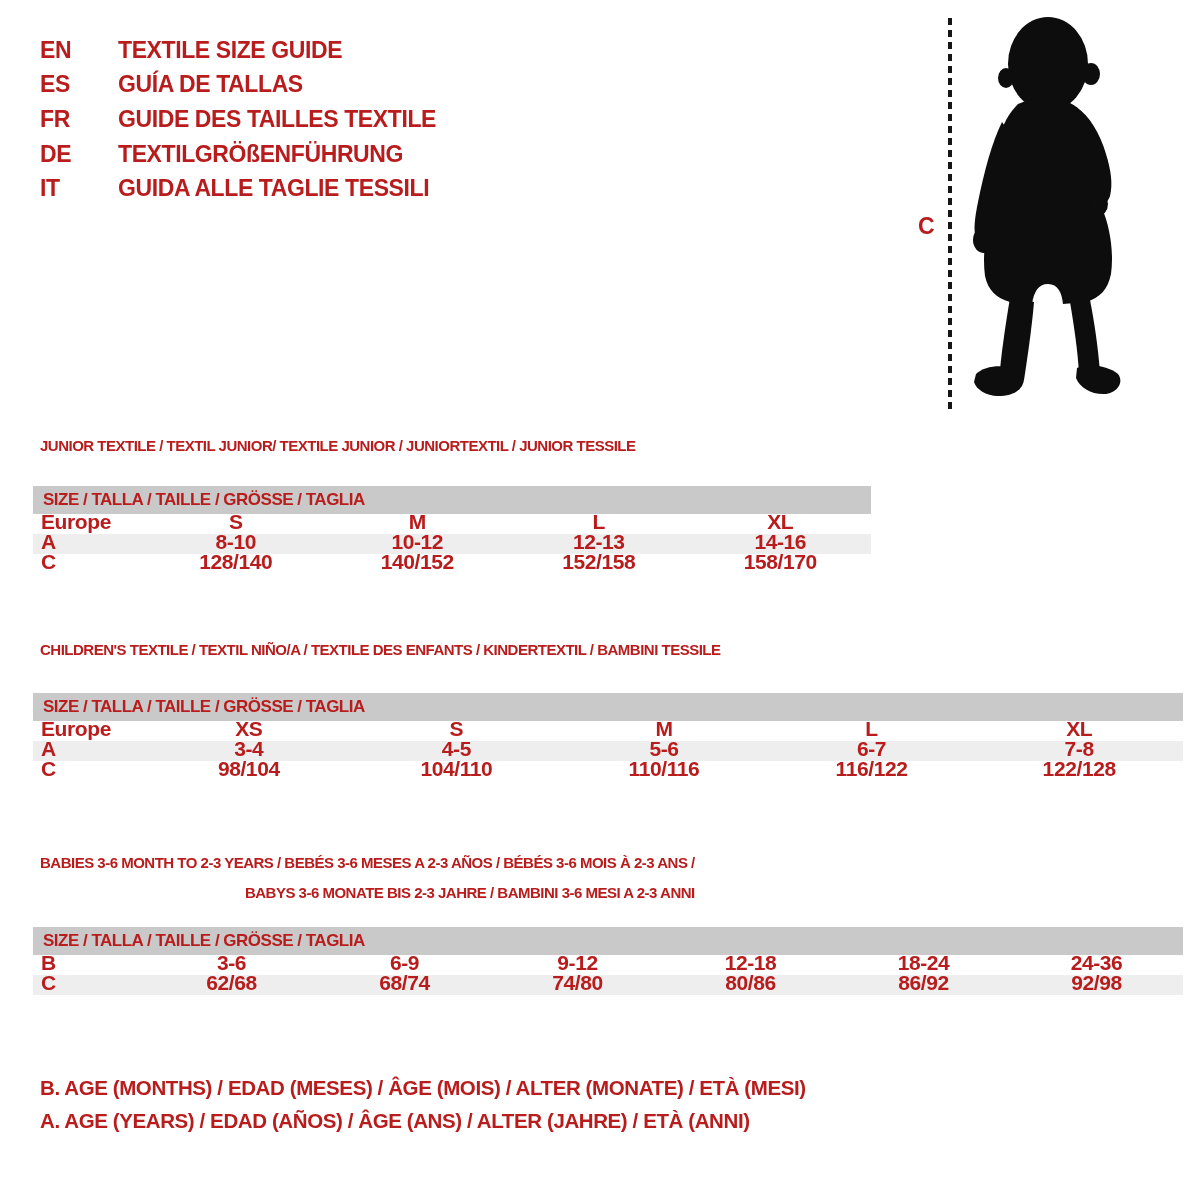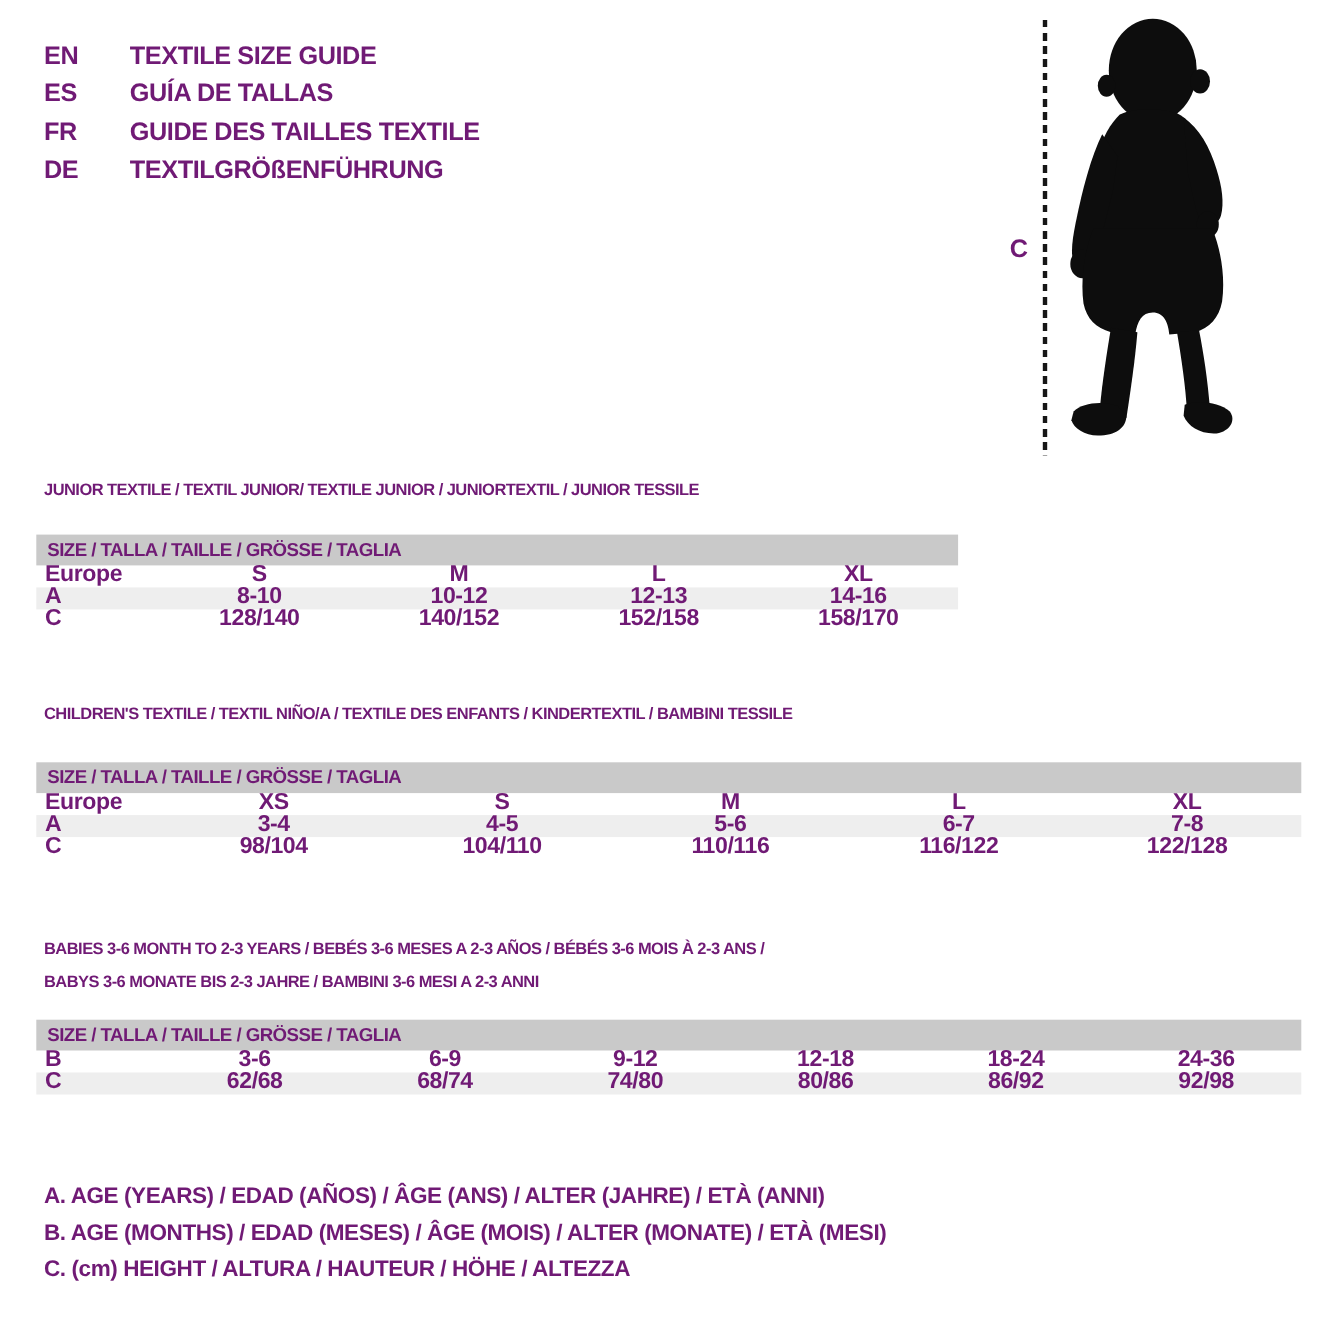--- a/index.html
+++ b/index.html
@@ -1,38 +1,38 @@
 <!DOCTYPE html>
 <html><head>
 <meta charset="utf-8">
 <style>
   html,body { margin:0; padding:0; background:#fff; }
   .page {
     position:relative; width:1200px; height:1200px; background:#ffffff;
     font-family:"Liberation Sans","DejaVu Sans",sans-serif;
-    font-weight:bold; color:#701a75; overflow:hidden;
+    font-weight:bold; color:#b91c1c; overflow:hidden;
     font-stretch:condensed; letter-spacing:-0.4px;
   }
 
   
   .lang-block { position:absolute; left:40px; top:33px; }
   .lang-row { display:flex; height:34.6px; align-items:center; font-size:23px; }
   .lang-code { width:78px; flex:0 0 78px; }
 
   
   .measure-line {
     position:absolute; left:948px; top:18px; width:4px; height:396px;
     background:repeating-linear-gradient(to bottom,#161616 0 7px,transparent 7px 12px);
   }
   .measure-label { position:absolute; left:918px; top:213px; font-size:23px; }
   .baby-svg { position:absolute; left:958px; top:12px; }
 
   
   .sec-title { position:absolute; left:40px; font-size:15px; letter-spacing:-0.5px; white-space:nowrap; }
-  .sec-title.two-line { line-height:30px; }
+  .sec-title.two-line { line-height:30px;text-align:right; }
 
   
   .size-table { position:absolute; left:33px; }
   .t-header {
     height:28px; line-height:28px; background:#c9c9c9;
     padding-left:10px; font-size:17px; letter-spacing:-0.5px;
   }
   .t-row { display:flex; height:20px; align-items:flex-end; font-size:21px; }
   .t-row.alt { background:#eeeeee; }
   .t-row .lbl { flex:0 0 112px; width:112px; padding-left:8px; box-sizing:border-box; }
@@ -56,20 +56,24 @@
       <span class="lang-code">ES</span>
       <span class="lang-label">GUÍA DE TALLAS</span>
     </div>
     <div class="lang-row">
       <span class="lang-code">FR</span>
       <span class="lang-label">GUIDE DES TAILLES TEXTILE</span>
     </div>
     <div class="lang-row">
       <span class="lang-code">DE</span>
       <span class="lang-label">TEXTILGRÖßENFÜHRUNG</span>
+    </div>
+    <div class="lang-row">
+      <span class="lang-code">IT</span>
+      <span class="lang-label">GUIDA ALLE TAGLIE TESSILI</span>
     </div>
   </div>
 
   <div class="measure-line"></div>
   <div class="measure-label">C</div>
 
   <svg class="baby-svg" width="180" height="406" viewBox="0 0 180 406" fill="#0d0d0d" xmlns="http://www.w3.org/2000/svg">
     <ellipse cx="90" cy="52" rx="40" ry="47"></ellipse>
     <ellipse cx="48" cy="66" rx="8" ry="10"></ellipse>
     <ellipse cx="133" cy="62" rx="9" ry="11"></ellipse>
@@ -160,18 +164,17 @@
       <span class="val">62/68</span>
       <span class="val">68/74</span>
       <span class="val">74/80</span>
       <span class="val">80/86</span>
       <span class="val">86/92</span>
       <span class="val">92/98</span>
     </div>
   </div>
 
   <div class="legend">
+    <div class="legend-line">B. AGE (MONTHS) / EDAD (MESES) / ÂGE (MOIS) / ALTER (MONATE) / ETÀ (MESI)</div>
     <div class="legend-line">A. AGE (YEARS) / EDAD (AÑOS) / ÂGE (ANS) / ALTER (JAHRE) / ETÀ (ANNI)</div>
-    <div class="legend-line">B. AGE (MONTHS) / EDAD (MESES) / ÂGE (MOIS) / ALTER (MONATE) / ETÀ (MESI)</div>
-    <div class="legend-line">C. (cm) HEIGHT / ALTURA / HAUTEUR / HÖHE / ALTEZZA</div>
   </div>
 
 </div>
 
 </body></html>

